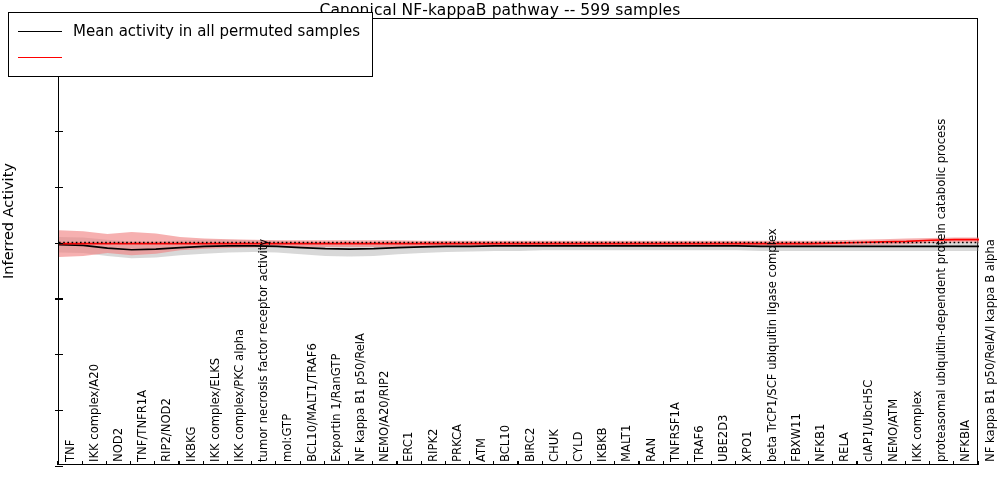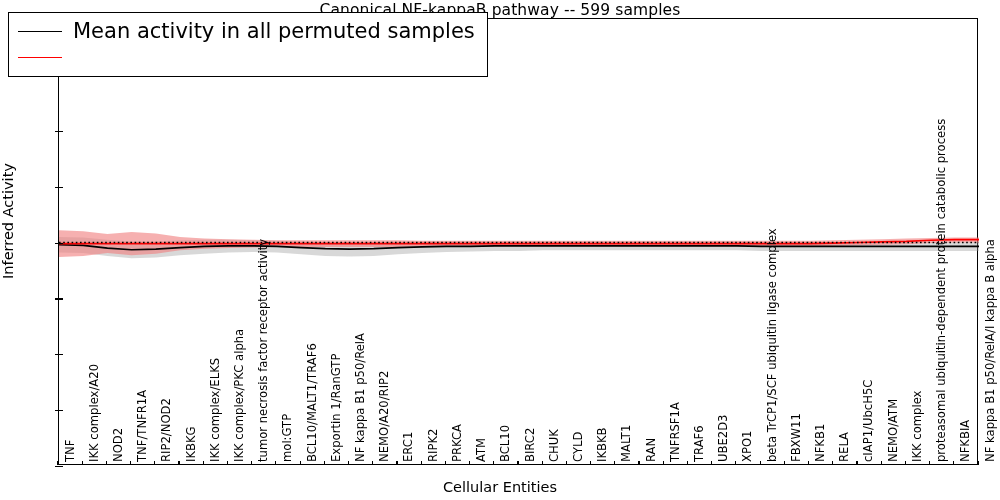--- a/index.html
+++ b/index.html
@@ -63,21 +63,21 @@
   }
 
   
   #legend{
     position:absolute;left:8px;top:12px;
     border:1.3px solid #000;background:#fff;
     padding:5px 12px 6px 9px;
   }
   .legend-row{display:flex;align-items:center;height:26px;}
   .legend-swatch{width:44px;height:0;border-top-style:solid;border-top-width:1.6px;margin-right:11px;}
-  .legend-text{font-size:21px;color:#000;white-space:nowrap;}
+  .legend-text{font-size:15px;color:#000;white-space:nowrap;}
 </style>
 </head>
 <body>
 
 <div id="figure">
 
   <div id="chart-title">Canonical NF-kappaB pathway -- 599 samples</div>
 
   <div id="plot-frame">
     <svg id="plot-svg" width="920" height="447">
@@ -101,21 +101,20 @@
       <div class="ytick-mark-in" style="top: 167.625px;"></div>
       <div class="ytick-mark" style="top: 111.75px;"></div>
       <div class="ytick-mark-in" style="top: 111.75px;"></div>
       <div class="ytick-mark" style="top: 55.875px;"></div>
       <div class="ytick-mark-in" style="top: 55.875px;"></div>
       <div class="ytick-mark" style="top: 0px;"></div>
       <div class="ytick-mark-in" style="top: 0px;"></div>
     </div>
 
   <div id="y-axis-label">Inferred Activity</div>
-  <div id="x-axis-label">Cellular Entities</div>
 
   <div id="axis-ticks">
       <div class="xtick-mark" style="left: 57.4px; bottom: 35px;"></div>
       <div class="xtick-label" style="left: 62.5px; top: 462px;">TNF</div>
       <div class="xtick-mark" style="left: 81.6105px; bottom: 35px;"></div>
       <div class="xtick-label" style="left: 86.7105px; top: 462px;">IKK complex/A20</div>
       <div class="xtick-mark" style="left: 105.821px; bottom: 35px;"></div>
       <div class="xtick-label" style="left: 110.921px; top: 462px;">NOD2</div>
       <div class="xtick-mark" style="left: 130.032px; bottom: 35px;"></div>
       <div class="xtick-label" style="left: 135.132px; top: 462px;">TNF/TNFR1A</div>

